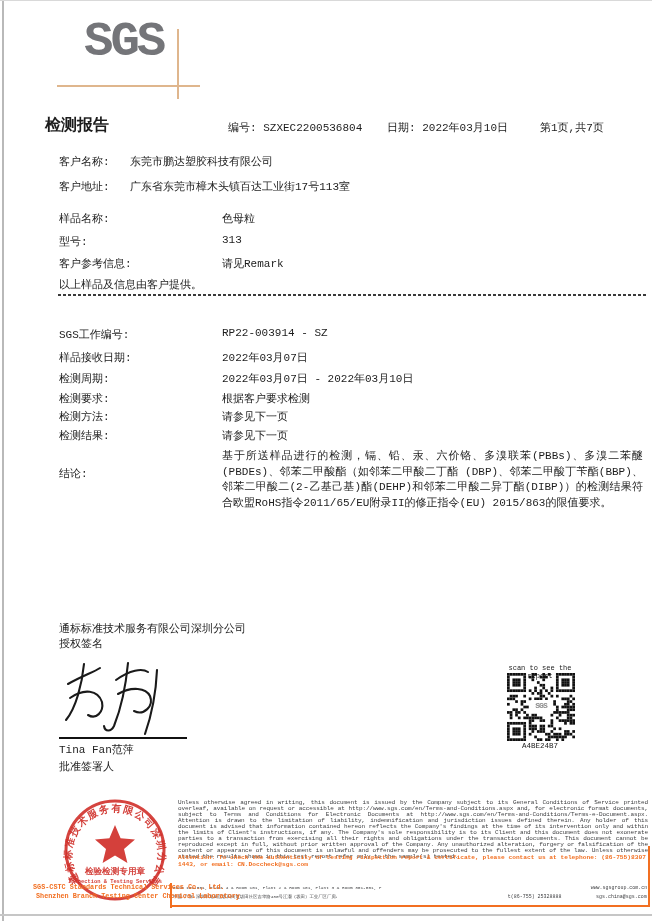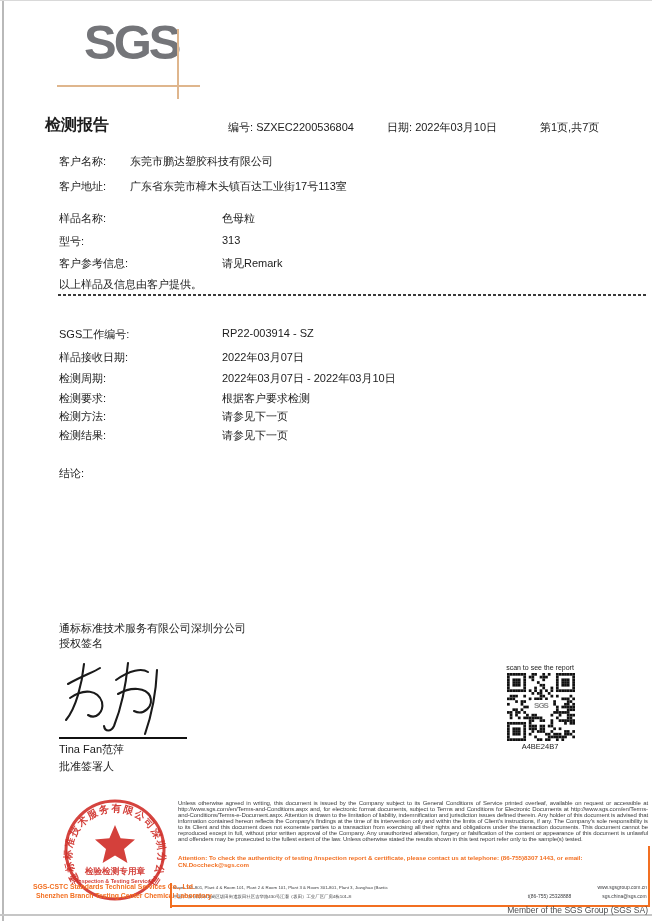--- a/index.html
+++ b/index.html
@@ -6,21 +6,21 @@
     --accent-orange:#f26f21;
     --tan:#dfb68d;
     --stamp-red:#d0302a;
     --logo-gray:#747579;
     --ink:#1c1c1c;
     --muted:#4a4b4d;
   }
   html,body{margin:0;padding:0;background:#ffffff;}
   .page{
     position:relative;width:652px;height:921px;background:#ffffff;overflow:hidden;
-    font-family:Liberation Sans, sans-serif;color:var(--ink);
+    font-family:Liberation Mono, monospace;color:var(--ink);
   }
   .edge-left{position:absolute;left:2px;top:0;width:2px;height:921px;background:#b9b9b9;}
   .edge-top{position:absolute;left:0;top:0;width:652px;height:1px;background:#d9d9d9;}
   .edge-bottom{position:absolute;left:0;top:914px;width:652px;height:2px;background:#c6c6c6;}
 
   
   .logo{position:absolute;left:84px;top:18px;font-size:49px;font-weight:bold;color:var(--logo-gray);letter-spacing:-3px;line-height:1;}
   .logo-hline{position:absolute;left:57px;top:85px;width:143px;height:2px;background:var(--tan);}
   .logo-vline{position:absolute;left:177px;top:29px;width:2px;height:70px;background:var(--tan);}
   .doc-title{position:absolute;left:45px;top:115px;font-size:16px;font-weight:bold;}
@@ -139,20 +139,21 @@
   <div class="row wide" style="top:409px">
     <span class="lbl">检测方法:</span>
     <span class="val">请参见下一页</span>
   </div>
   <div class="row wide" style="top:428px">
     <span class="lbl">检测结果:</span>
     <span class="val">请参见下一页</span>
   </div>
   <div class="conclusion">
     <span class="lbl">结论:</span>
+    <span class="text">基于所送样品进行的检测，镉、铅、汞、六价铬、多溴联苯(PBBs)、多溴二苯醚(PBDEs)、邻苯二甲酸酯（如邻苯二甲酸二丁酯 (DBP)、邻苯二甲酸丁苄酯(BBP)、邻苯二甲酸二(2-乙基己基)酯(DEHP)和邻苯二甲酸二异丁酯(DIBP)）的检测结果符合欧盟RoHS指令2011/65/EU附录II的修正指令(EU) 2015/863的限值要求。</span>
   </div>
 
   <div class="sig-company">通标标准技术服务有限公司深圳分公司</div>
   <div class="sig-auth">授权签名</div>
   <svg class="sig-svg" width="130" height="82" viewBox="0 0 130 82">
     <g stroke="#1a1a1a" stroke-width="2.1" fill="none" stroke-linecap="round">
       <path d="M8,26 C22,18 34,14 40,10"></path>
       <path d="M24,6 C22,26 16,50 6,62"></path>
       <path d="M10,40 C24,30 38,32 42,44 C44,54 36,62 28,57"></path>
       <path d="M56,22 C70,12 82,10 88,14"></path>
@@ -464,14 +465,13 @@
     <span class="main">Room 101-801, Plant 4 &amp; Room 101, Plant 2 &amp; Room 101, Plant 3 &amp; Room 301-801, Plant 3, Jianghao (Bantian) Industrial Park Area, No.430, Jihua Road, Bantian Community, Bantian Street, Longgang District, Shenzhen, Guangdong, China 518129</span>
     <span class="side">www.sgsgroup.com.cn</span>
   </div>
   <div class="addr r2">
     <span class="main">中国·广东·深圳市龙岗区坂田街道坂田社区吉华路430号江灏（坂田）工业厂区厂房4栋101-801、2栋101、3栋101、3栋301-801 邮编：518129</span>
     <span class="side">t(86-755) 25328888</span>
     <span class="side">sgs.china@sgs.com</span>
   </div>
   <div class="foot-hline"></div>
   <div class="foot-vline"></div>
-  <div class="member">Member of the SGS Group (SGS SA)</div>
 </div>
 
 </body></html>

